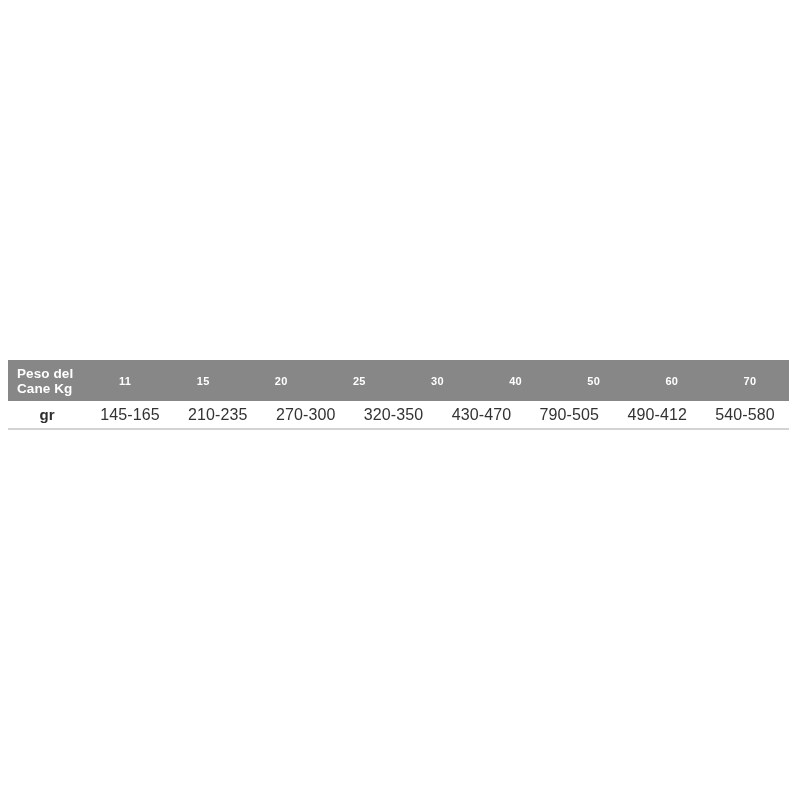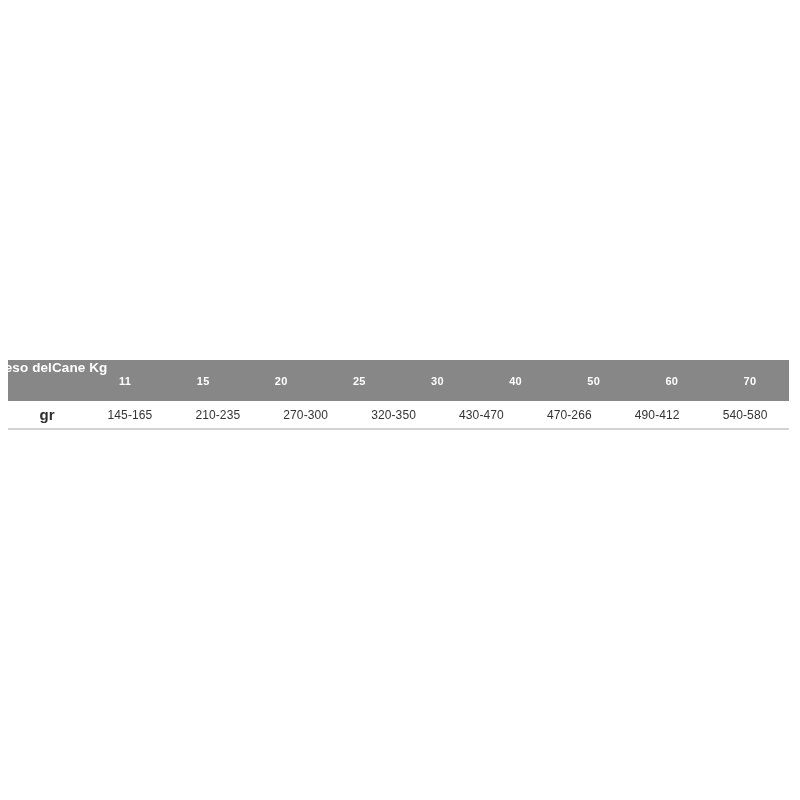--- a/index.html
+++ b/index.html
@@ -30,21 +30,21 @@
     align-items: stretch;
     background: #878787;
     height: 41px;
     box-sizing: border-box;
   }
 
   .header-label-cell {
     width: 78px;
     flex: 0 0 78px;
     display: flex;
-    flex-direction: row;
+    flex-direction: column;
     justify-content: center;
     align-items: flex-start;
     padding-left: 9px;
     box-sizing: border-box;
   }
 
   .header-label-line {
     color: #ffffff;
     font-size: 13.5px;
     font-weight: bold;
@@ -83,21 +83,21 @@
     font-size: 15px;
     font-weight: bold;
   }
 
   .row-value-cell {
     flex: 1 1 0;
     display: flex;
     justify-content: center;
     align-items: center;
     color: #333333;
-    font-size: 12px;
+    font-size: 16px;
     font-weight: normal;
     letter-spacing: 0.1px;
     white-space: nowrap;
   }
 
   
   .table-bottom-rule {
     height: 2px;
     background: #d3d3d3;
     width: 781px;
@@ -126,20 +126,20 @@
   </div>
 
   <div class="table-row">
     <div class="row-label-cell">gr</div>
 
     <div class="row-value-cell">145-165</div>
     <div class="row-value-cell">210-235</div>
     <div class="row-value-cell">270-300</div>
     <div class="row-value-cell">320-350</div>
     <div class="row-value-cell">430-470</div>
-    <div class="row-value-cell">470-266</div>
+    <div class="row-value-cell">790-505</div>
     <div class="row-value-cell">490-412</div>
     <div class="row-value-cell">540-580</div>
   </div>
 
   <div class="table-bottom-rule"></div>
 
 </div>
 
 </body></html>

